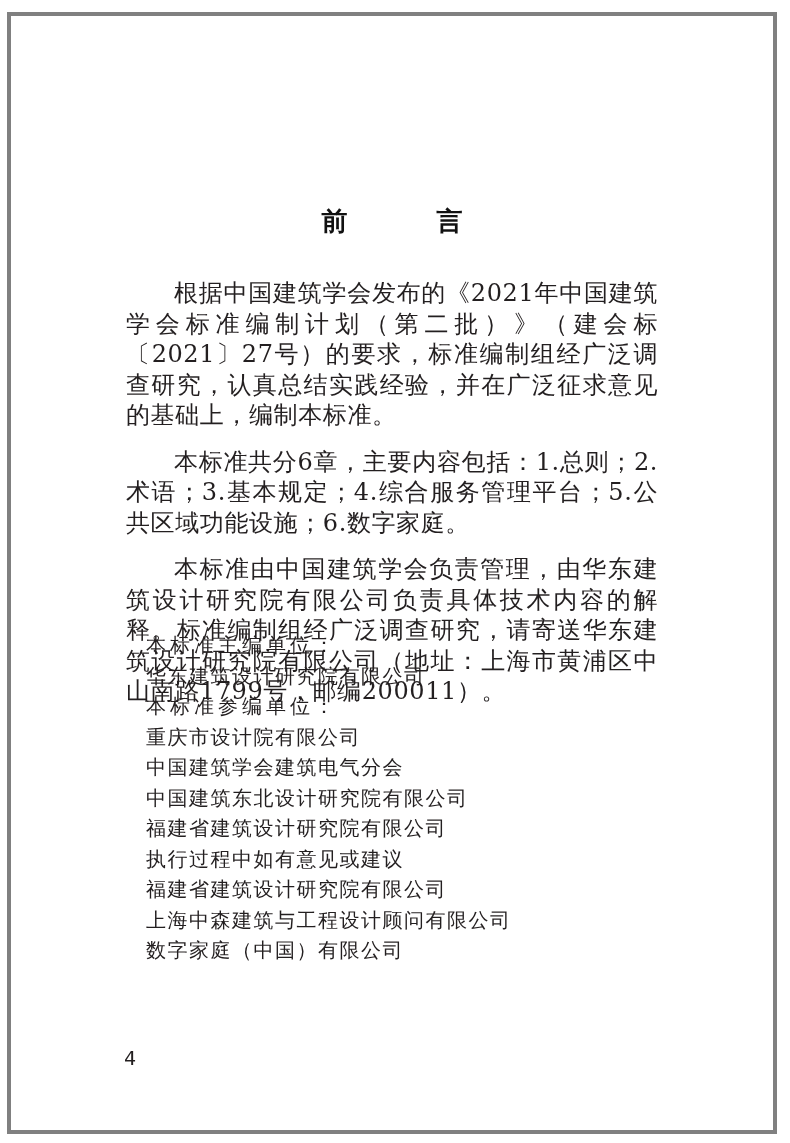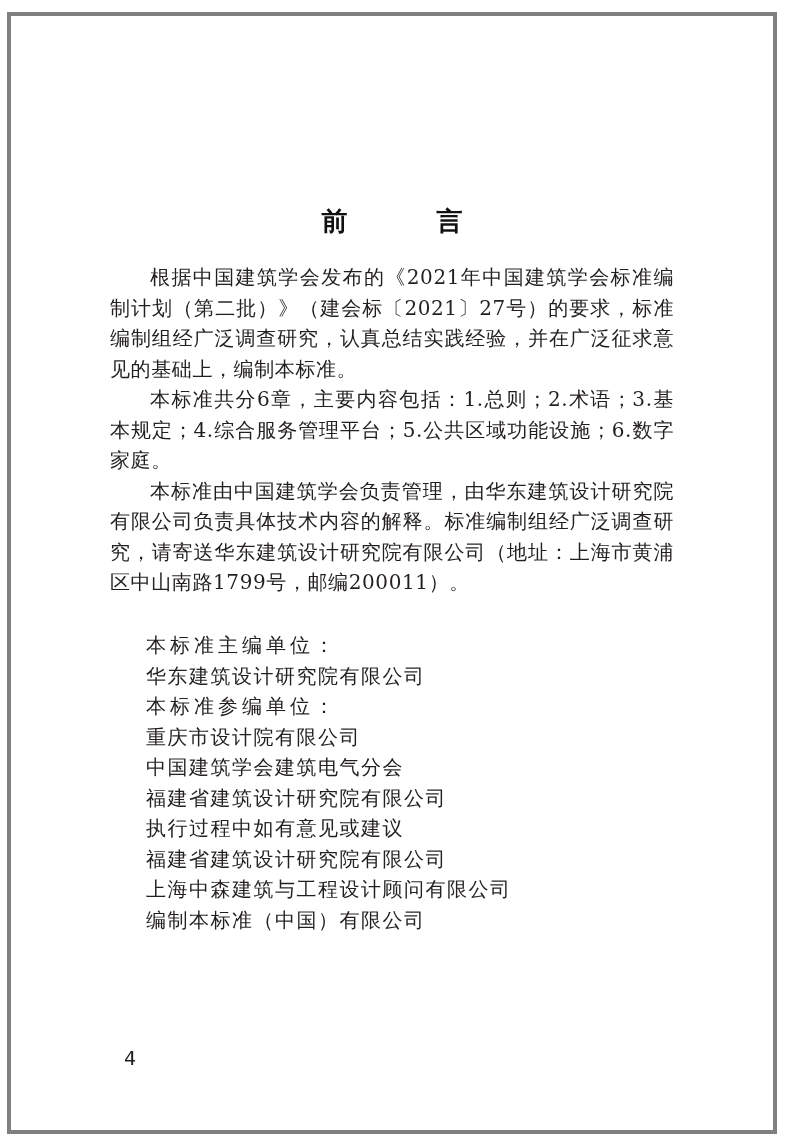--- a/index.html
+++ b/index.html
@@ -13,22 +13,22 @@
     font-family: "DejaVu Serif", "Liberation Serif", serif;
     color: #231f20; font-size: 20px;
   }
   .title {
     position: absolute; left: 0; width: 564px; top: 188px; text-align: center;
     font-size: 26px; font-weight: bold; letter-spacing: 40px; text-indent: 40px;
     font-family: "DejaVu Serif", serif; color: #111; margin-top: 16px;
   }
   .body-text { position: absolute; left: 0; top: 262px; width: 564px; }
   .para {
-    margin: 0; line-height: 30.5px; text-align: justify; text-align-last: left;
-    text-indent: 2em; font-size: 20px; letter-spacing: 0.6px;
+    margin: 16px; line-height: 30.5px; text-align: justify; text-align-last: left;
+    text-indent: 2em; font-size: 24px; letter-spacing: 0.6px;
   }
   .units { position: absolute; left: 36px; top: 630px; width: 560px; }
   .unit-row { display: flex; line-height: 30.5px; font-size: 20px; flex-direction: column; }
   .unit-label { width: 183px; letter-spacing: 4px; white-space: nowrap; }
   .unit-value { white-space: nowrap; letter-spacing: 1.5px; }
   .page-number {
     position: absolute; left: 124px; top: 1046px; font-size: 20px;
     font-family: "DejaVu Sans Mono", "Liberation Mono", monospace; color: #231f20;
   }
 </style>
@@ -57,20 +57,24 @@
     <div class="unit-row">
       <span class="unit-label">本标准参编单位：</span>
       <span class="unit-value">重庆市设计院有限公司</span>
     </div>
     <div class="unit-row">
       <span class="unit-label"></span>
       <span class="unit-value">中国建筑学会建筑电气分会</span>
     </div>
     <div class="unit-row">
       <span class="unit-label"></span>
+      <span class="unit-value">中国建筑东北设计研究院有限公司</span>
+    </div>
+    <div class="unit-row">
+      <span class="unit-label"></span>
       <span class="unit-value">福建省建筑设计研究院有限公司</span>
     </div>
     <div class="unit-row">
       <span class="unit-label"></span>
       <span class="unit-value">执行过程中如有意见或建议</span>
     </div>
     <div class="unit-row">
       <span class="unit-label"></span>
     </div>
     <div class="unit-row">
@@ -79,18 +83,18 @@
     </div>
     <div class="unit-row">
       <span class="unit-label"></span>
       <span class="unit-value">上海中森建筑与工程设计顾问有限公司</span>
     </div>
     <div class="unit-row">
       <span class="unit-label"></span>
     </div>
     <div class="unit-row">
       <span class="unit-label"></span>
-      <span class="unit-value">编制本标准（中国）有限公司</span>
+      <span class="unit-value">数字家庭（中国）有限公司</span>
     </div>
   </div>
 </div>
 
 <div class="page-number">4</div>
 
 </body></html>

